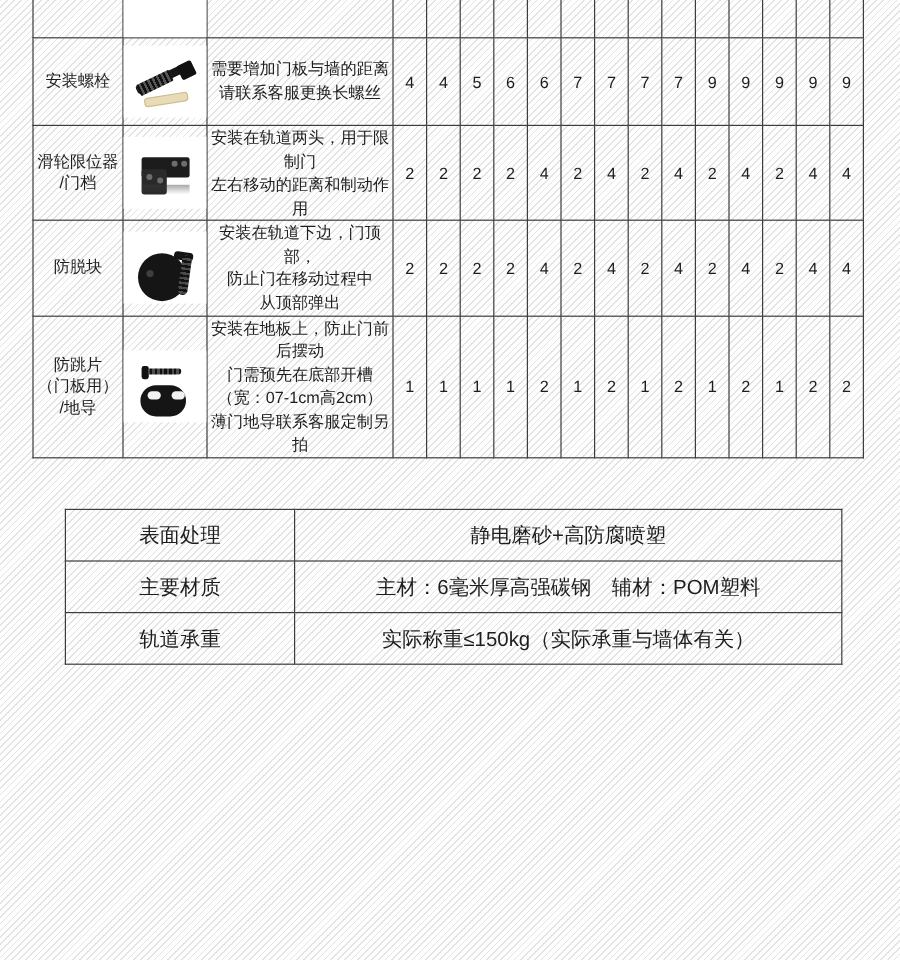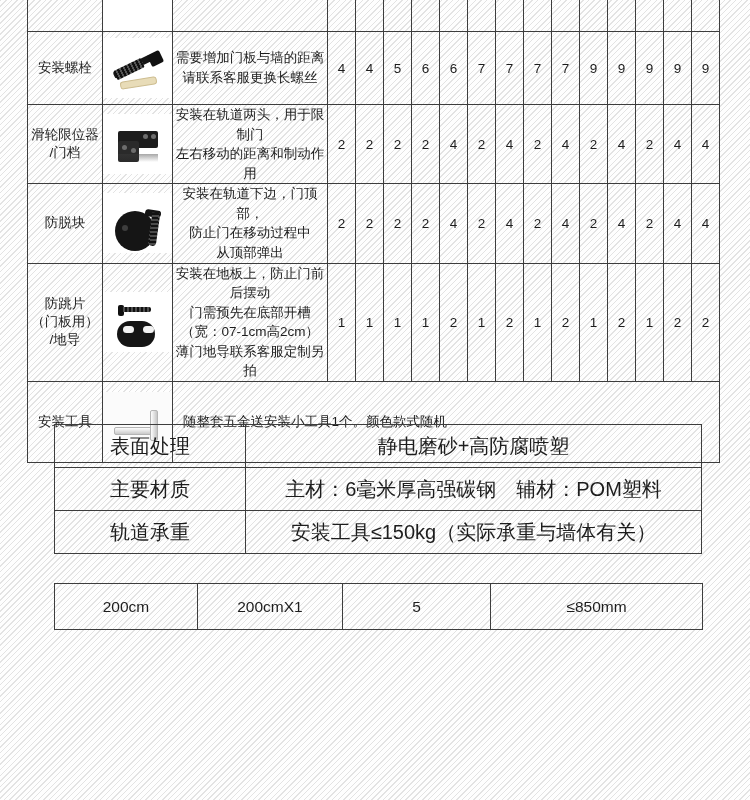--- a/index.html
+++ b/index.html
@@ -224,21 +224,21 @@
   }
 
   
   #spec-table {
     left: 54px;
     top: 424px;
     width: 648px;
   }
   #spec-table td {
     height: 42px;
-    font-size: 20px;
+    font-size: 17px;
     border-radius: 16px;
   }
   #spec-table td.spec-key { width: 190px; }
 
   
   #length-table {
     left: 54px;
     top: 583px;
     width: 648px;
   }
@@ -415,58 +415,42 @@
       <td class="cell-num">2</td>
       <td class="cell-num">1</td>
       <td class="cell-num">2</td>
       <td class="cell-num">1</td>
       <td class="cell-num">2</td>
       <td class="cell-num">1</td>
       <td class="cell-num">2</td>
       <td class="cell-num">2</td>
     </tr>
 
-    <tr>
-      <td class="cell-name" style="height:80px">安装工具</td>
-      <td class="cell-img">
-        <span class="thumb plain">
-          <span class="ic-key-long"></span>
-          <span class="ic-key-short"></span>
-        </span>
-      </td>
-      <td class="cell-desc left" colspan="15">随整套五金送安装小工具1个。颜色款式随机</td>
-    </tr>
   </tbody>
 </table>
 
 <table class="tbl" id="spec-table">
   <tbody>
     <tr>
       <td class="spec-key">表面处理</td>
       <td>静电磨砂+高防腐喷塑</td>
     </tr>
     <tr>
       <td class="spec-key">主要材质</td>
       <td>主材：6毫米厚高强碳钢　辅材：POM塑料</td>
     </tr>
     <tr>
       <td class="spec-key">轨道承重</td>
-      <td>安装工具≤150kg（实际承重与墙体有关）</td>
+      <td>实际称重≤150kg（实际承重与墙体有关）</td>
     </tr>
   </tbody>
 </table>
 
 <table class="tbl" id="length-table">
   <colgroup>
     <col style="width:143px">
     <col style="width:145px">
     <col style="width:148px">
     <col style="width:212px">
   </colgroup>
   <tbody>
-    <tr>
-      <td>200cm</td>
-      <td>200cmX1</td>
-      <td>5</td>
-      <td>≤850mm</td>
-    </tr>
   </tbody>
 </table>
 
 </body></html>

